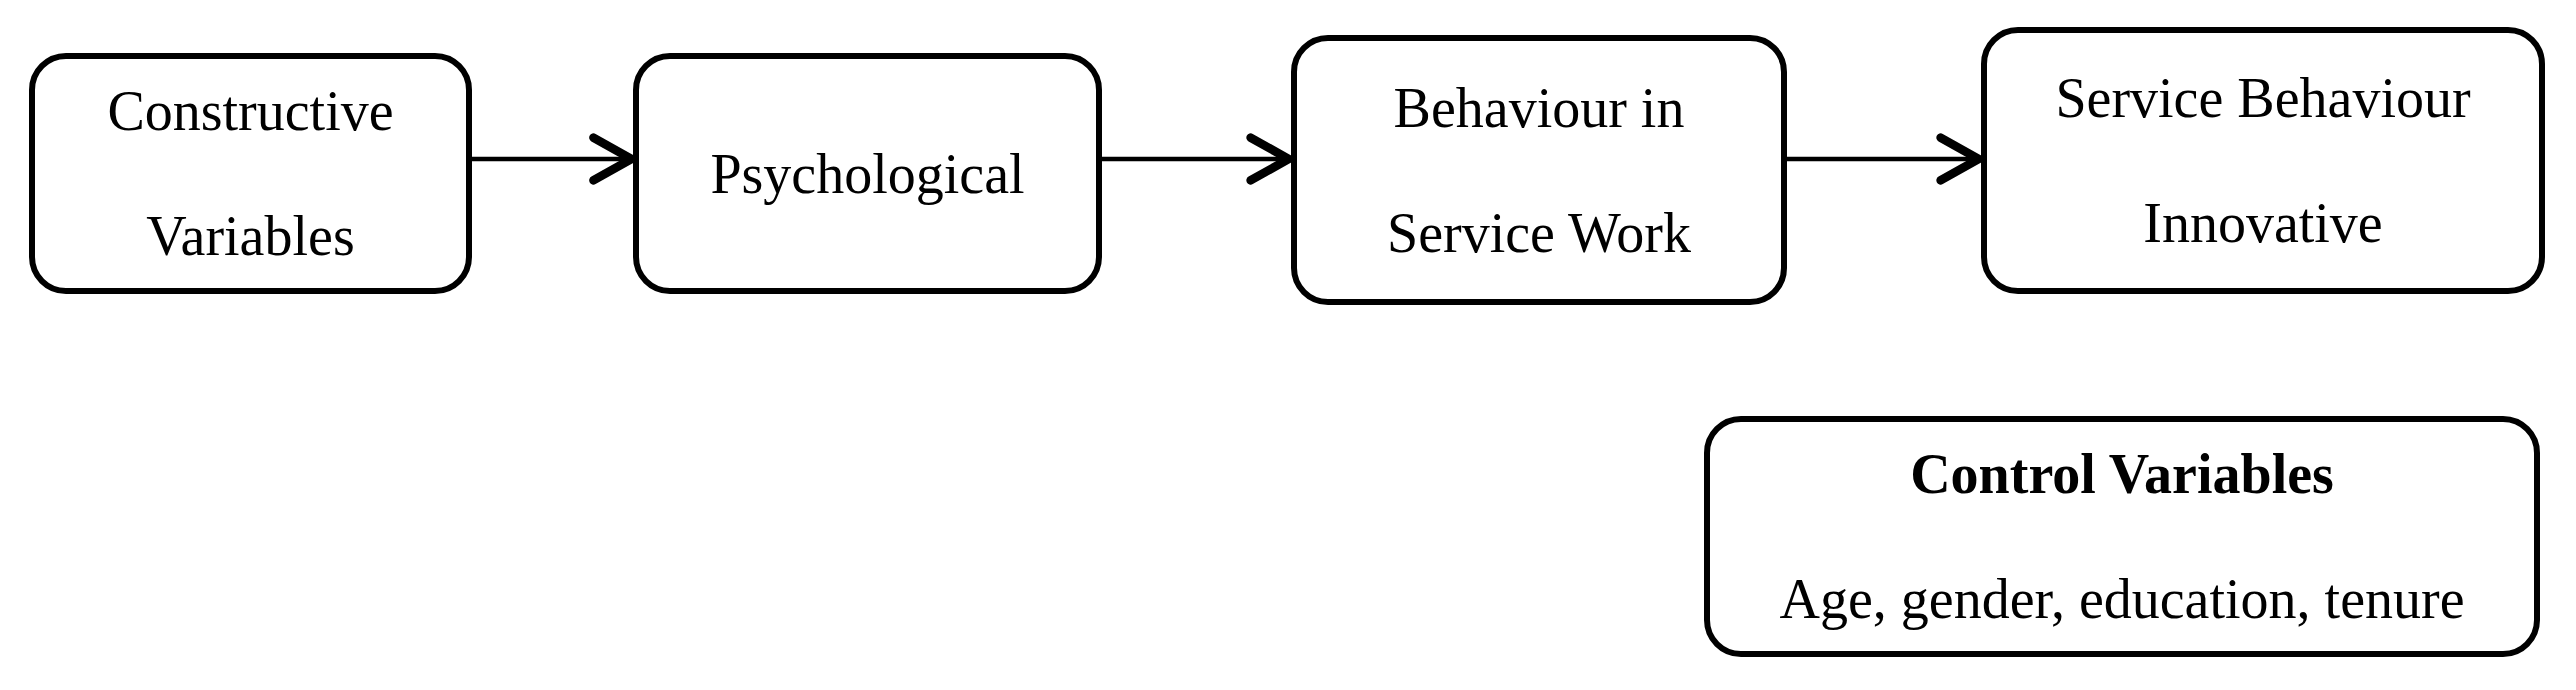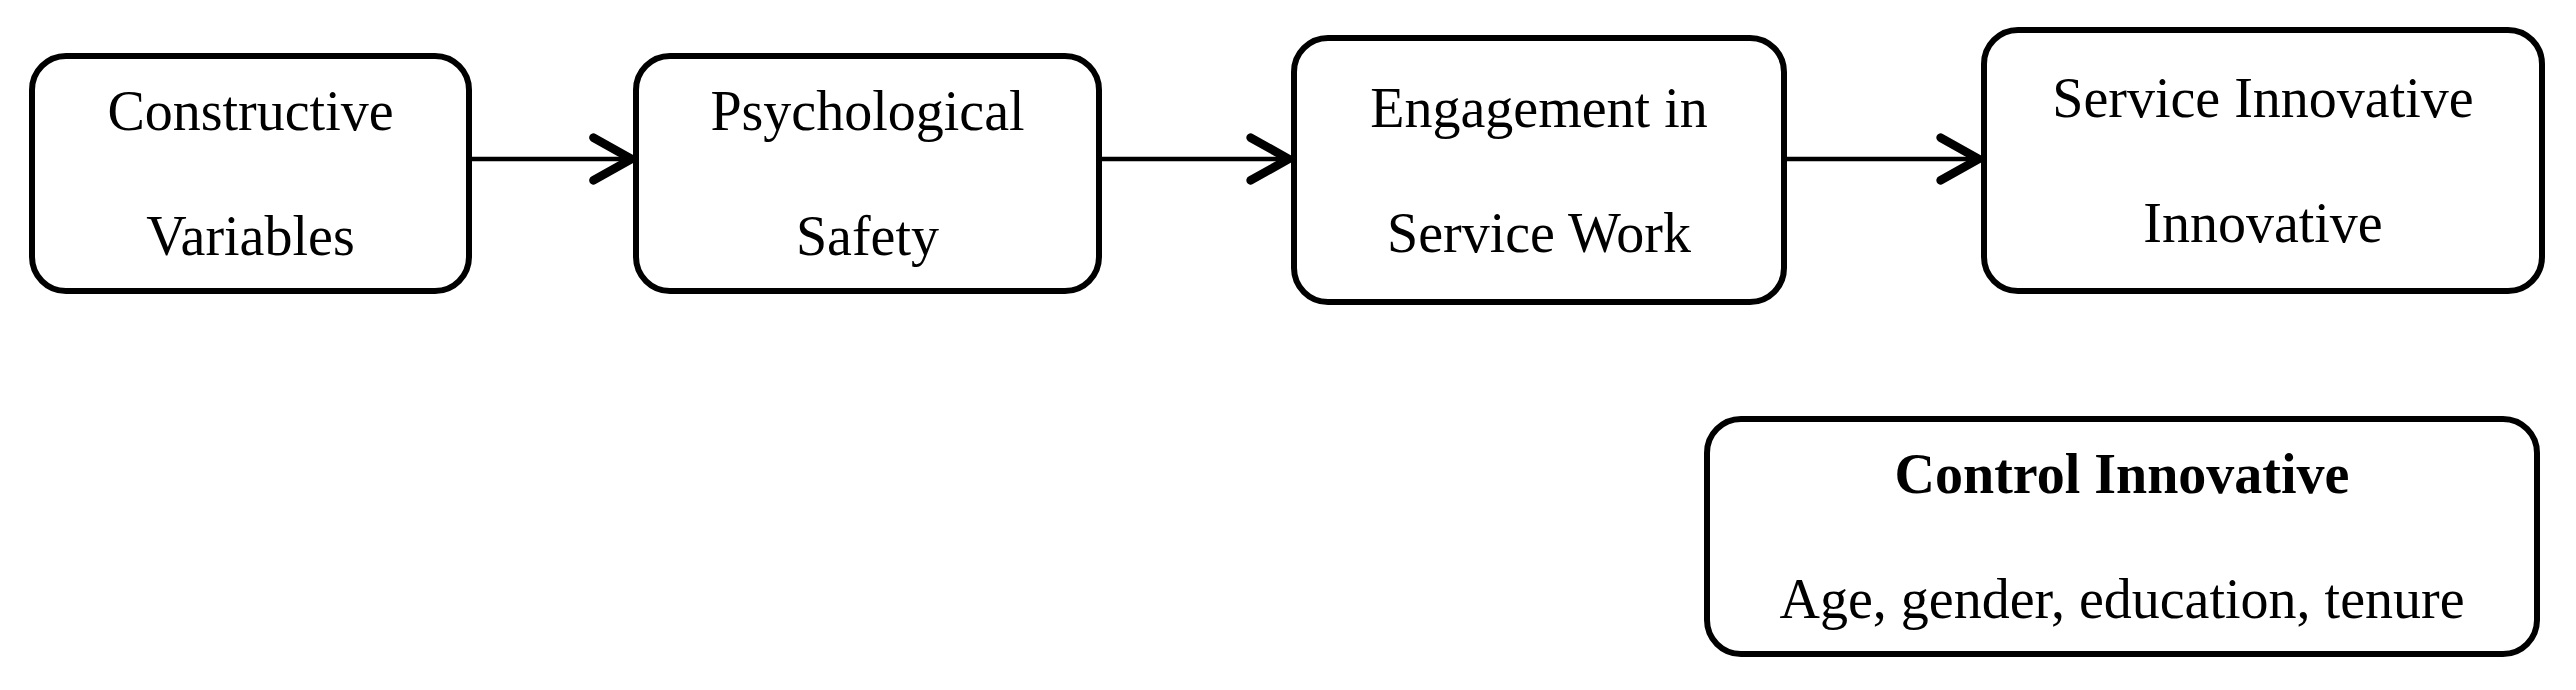--- a/index.html
+++ b/index.html
@@ -58,42 +58,41 @@
     <span>Variables</span>
   </div>
 
   <svg class="arrow" id="arrow-1" width="163" height="60" viewBox="0 0 243 90">
     <line x1="0" y1="45" x2="236" y2="45" stroke="#000000" stroke-width="7"></line>
     <polyline points="183,13 240,45 183,77" fill="none" stroke="#000000" stroke-width="13" stroke-linecap="round" stroke-linejoin="round"></polyline>
   </svg>
 
   <div class="node" id="node-2">
     <span>Psychological</span>
-    <span>Safety</span>
   </div>
 
   <svg class="arrow" id="arrow-2" width="190" height="60" viewBox="0 0 284 90">
     <line x1="0" y1="45" x2="277" y2="45" stroke="#000000" stroke-width="7"></line>
     <polyline points="224,13 281,45 224,77" fill="none" stroke="#000000" stroke-width="13" stroke-linecap="round" stroke-linejoin="round"></polyline>
   </svg>
 
   <div class="node" id="node-3">
-    <span>Engagement in</span>
+    <span>Behaviour in</span>
     <span>Service Work</span>
   </div>
 
   <svg class="arrow" id="arrow-3" width="196" height="60" viewBox="0 0 293 90">
     <line x1="0" y1="45" x2="286" y2="45" stroke="#000000" stroke-width="7"></line>
     <polyline points="233,13 290,45 233,77" fill="none" stroke="#000000" stroke-width="13" stroke-linecap="round" stroke-linejoin="round"></polyline>
   </svg>
 
   <div class="node" id="node-4">
-    <span>Service Innovative</span>
+    <span>Service Behaviour</span>
     <span>Innovative</span>
   </div>
 
   <div class="node" id="control-box">
-    <span class="control-title">Control Innovative</span>
+    <span class="control-title">Control Variables</span>
     <span>Age, gender, education, tenure</span>
   </div>
 
 </div>
 
 
 </body></html>

